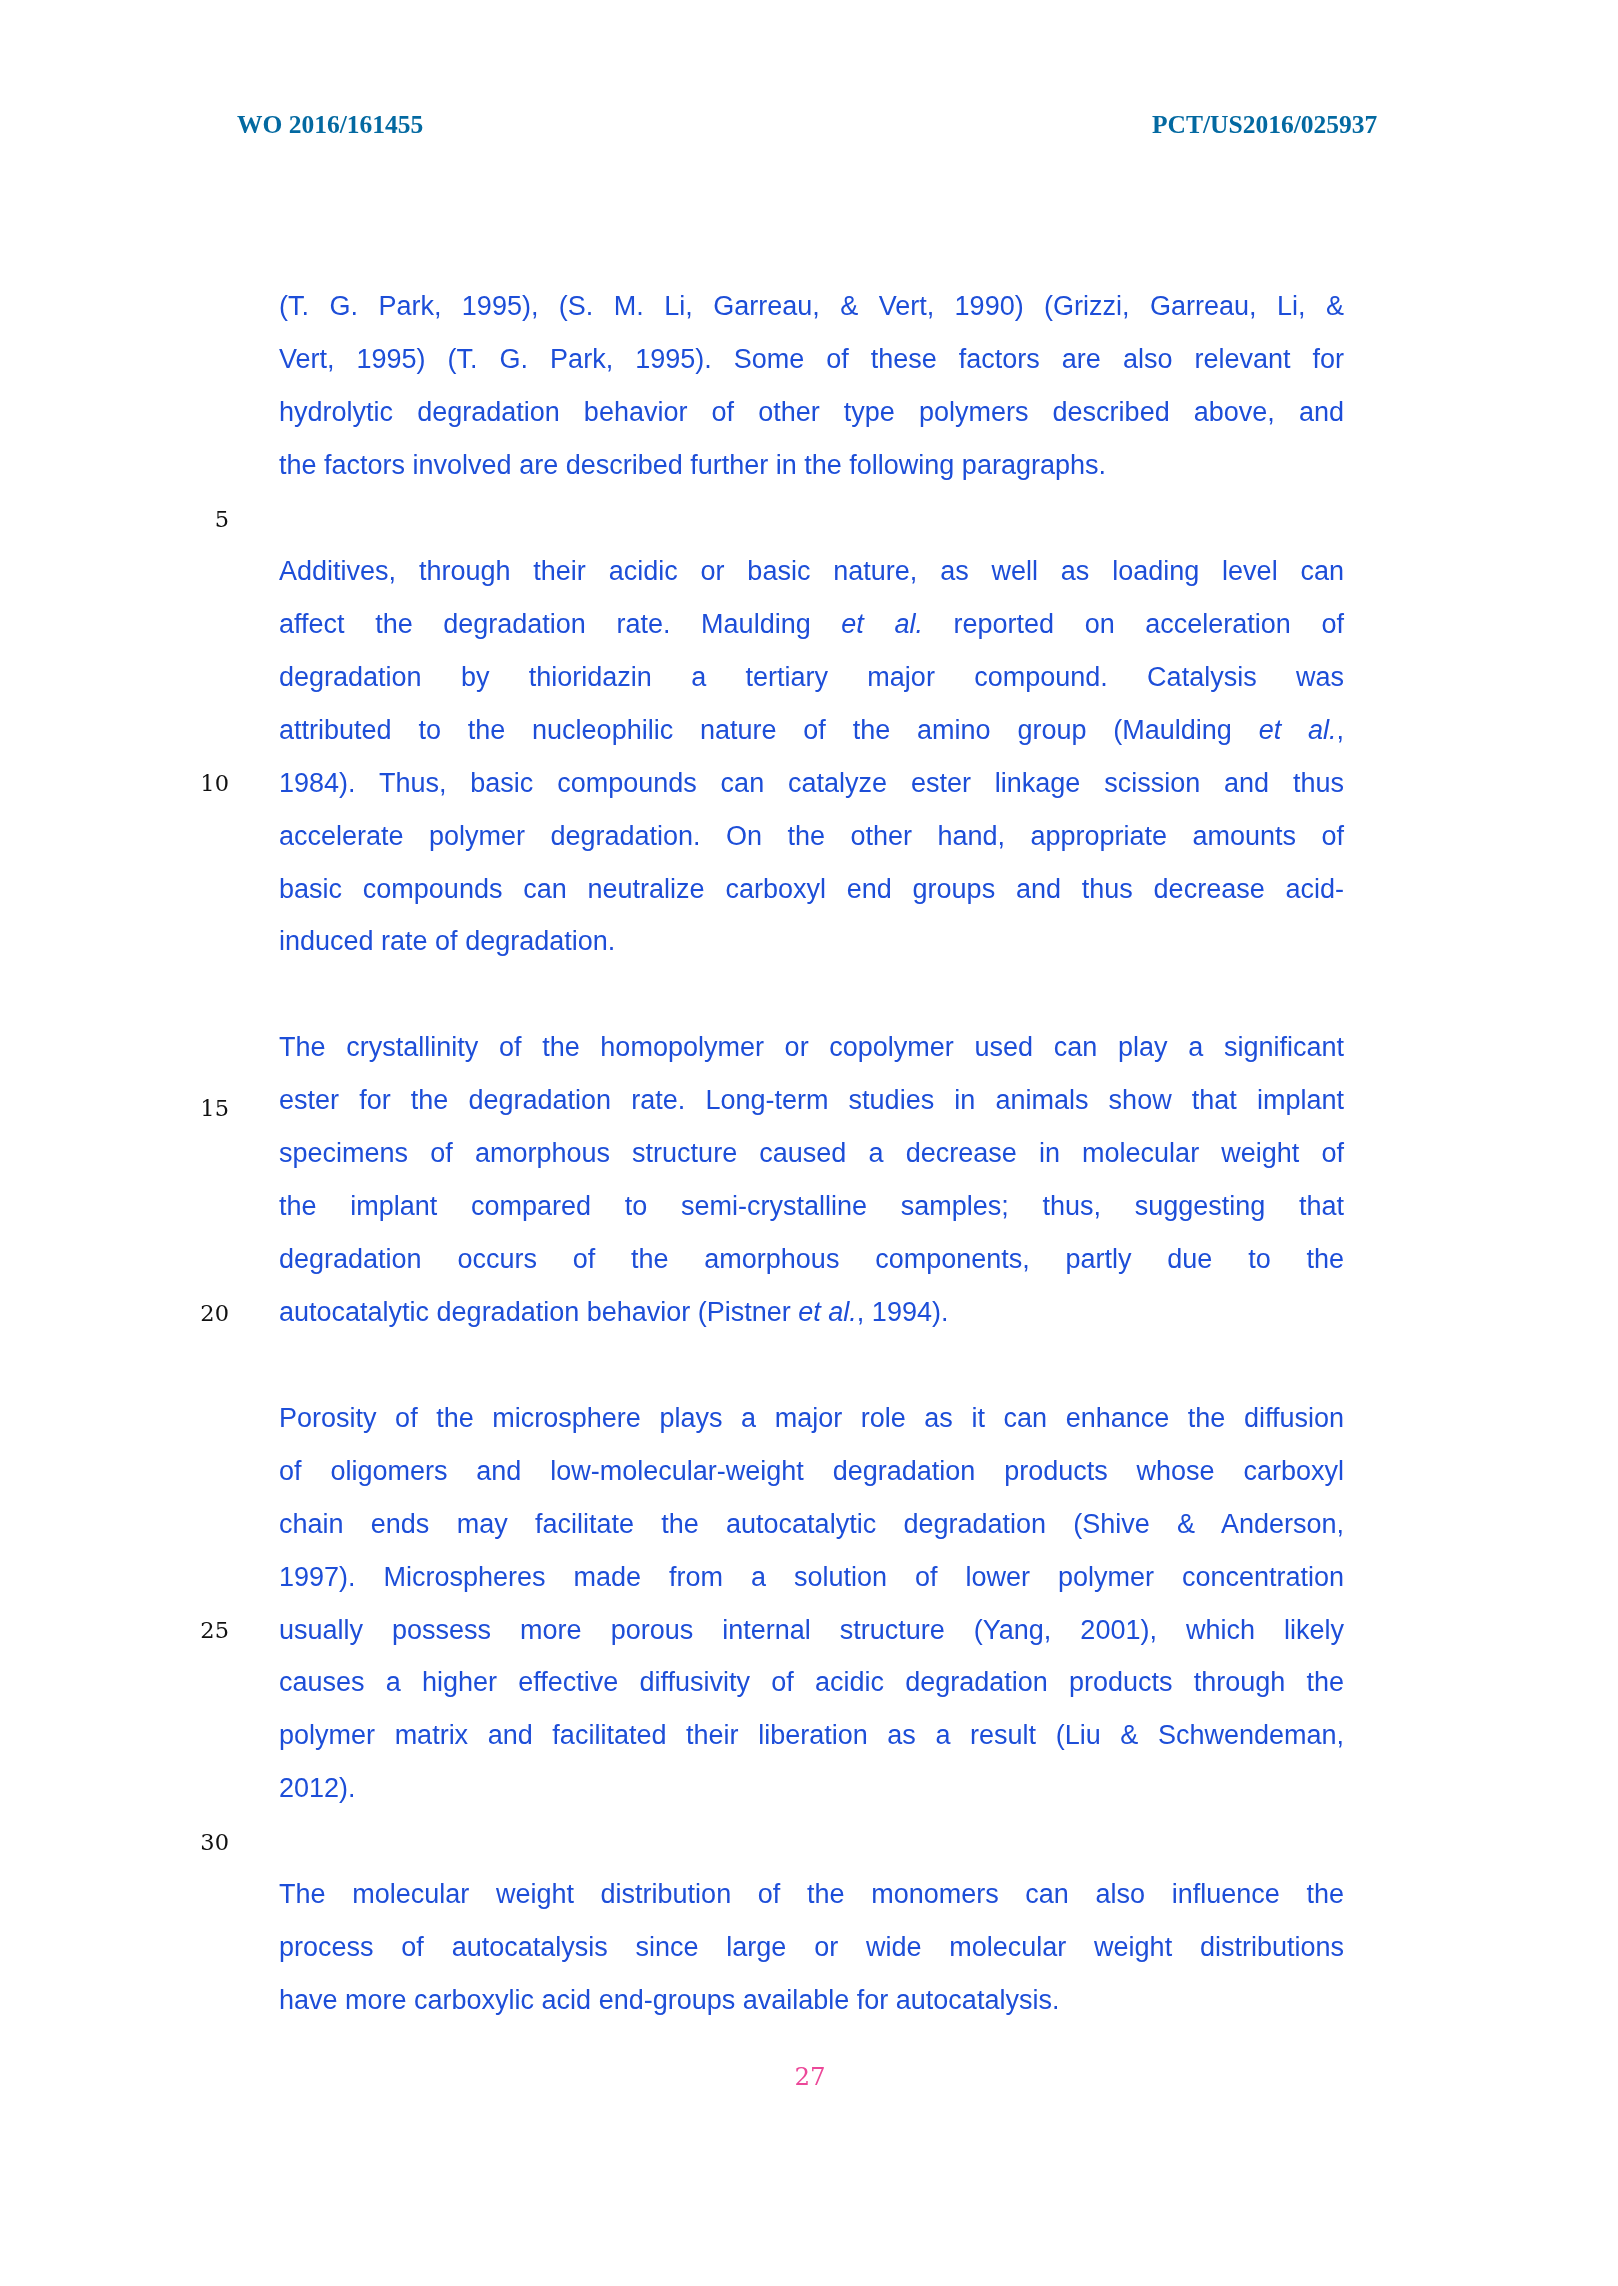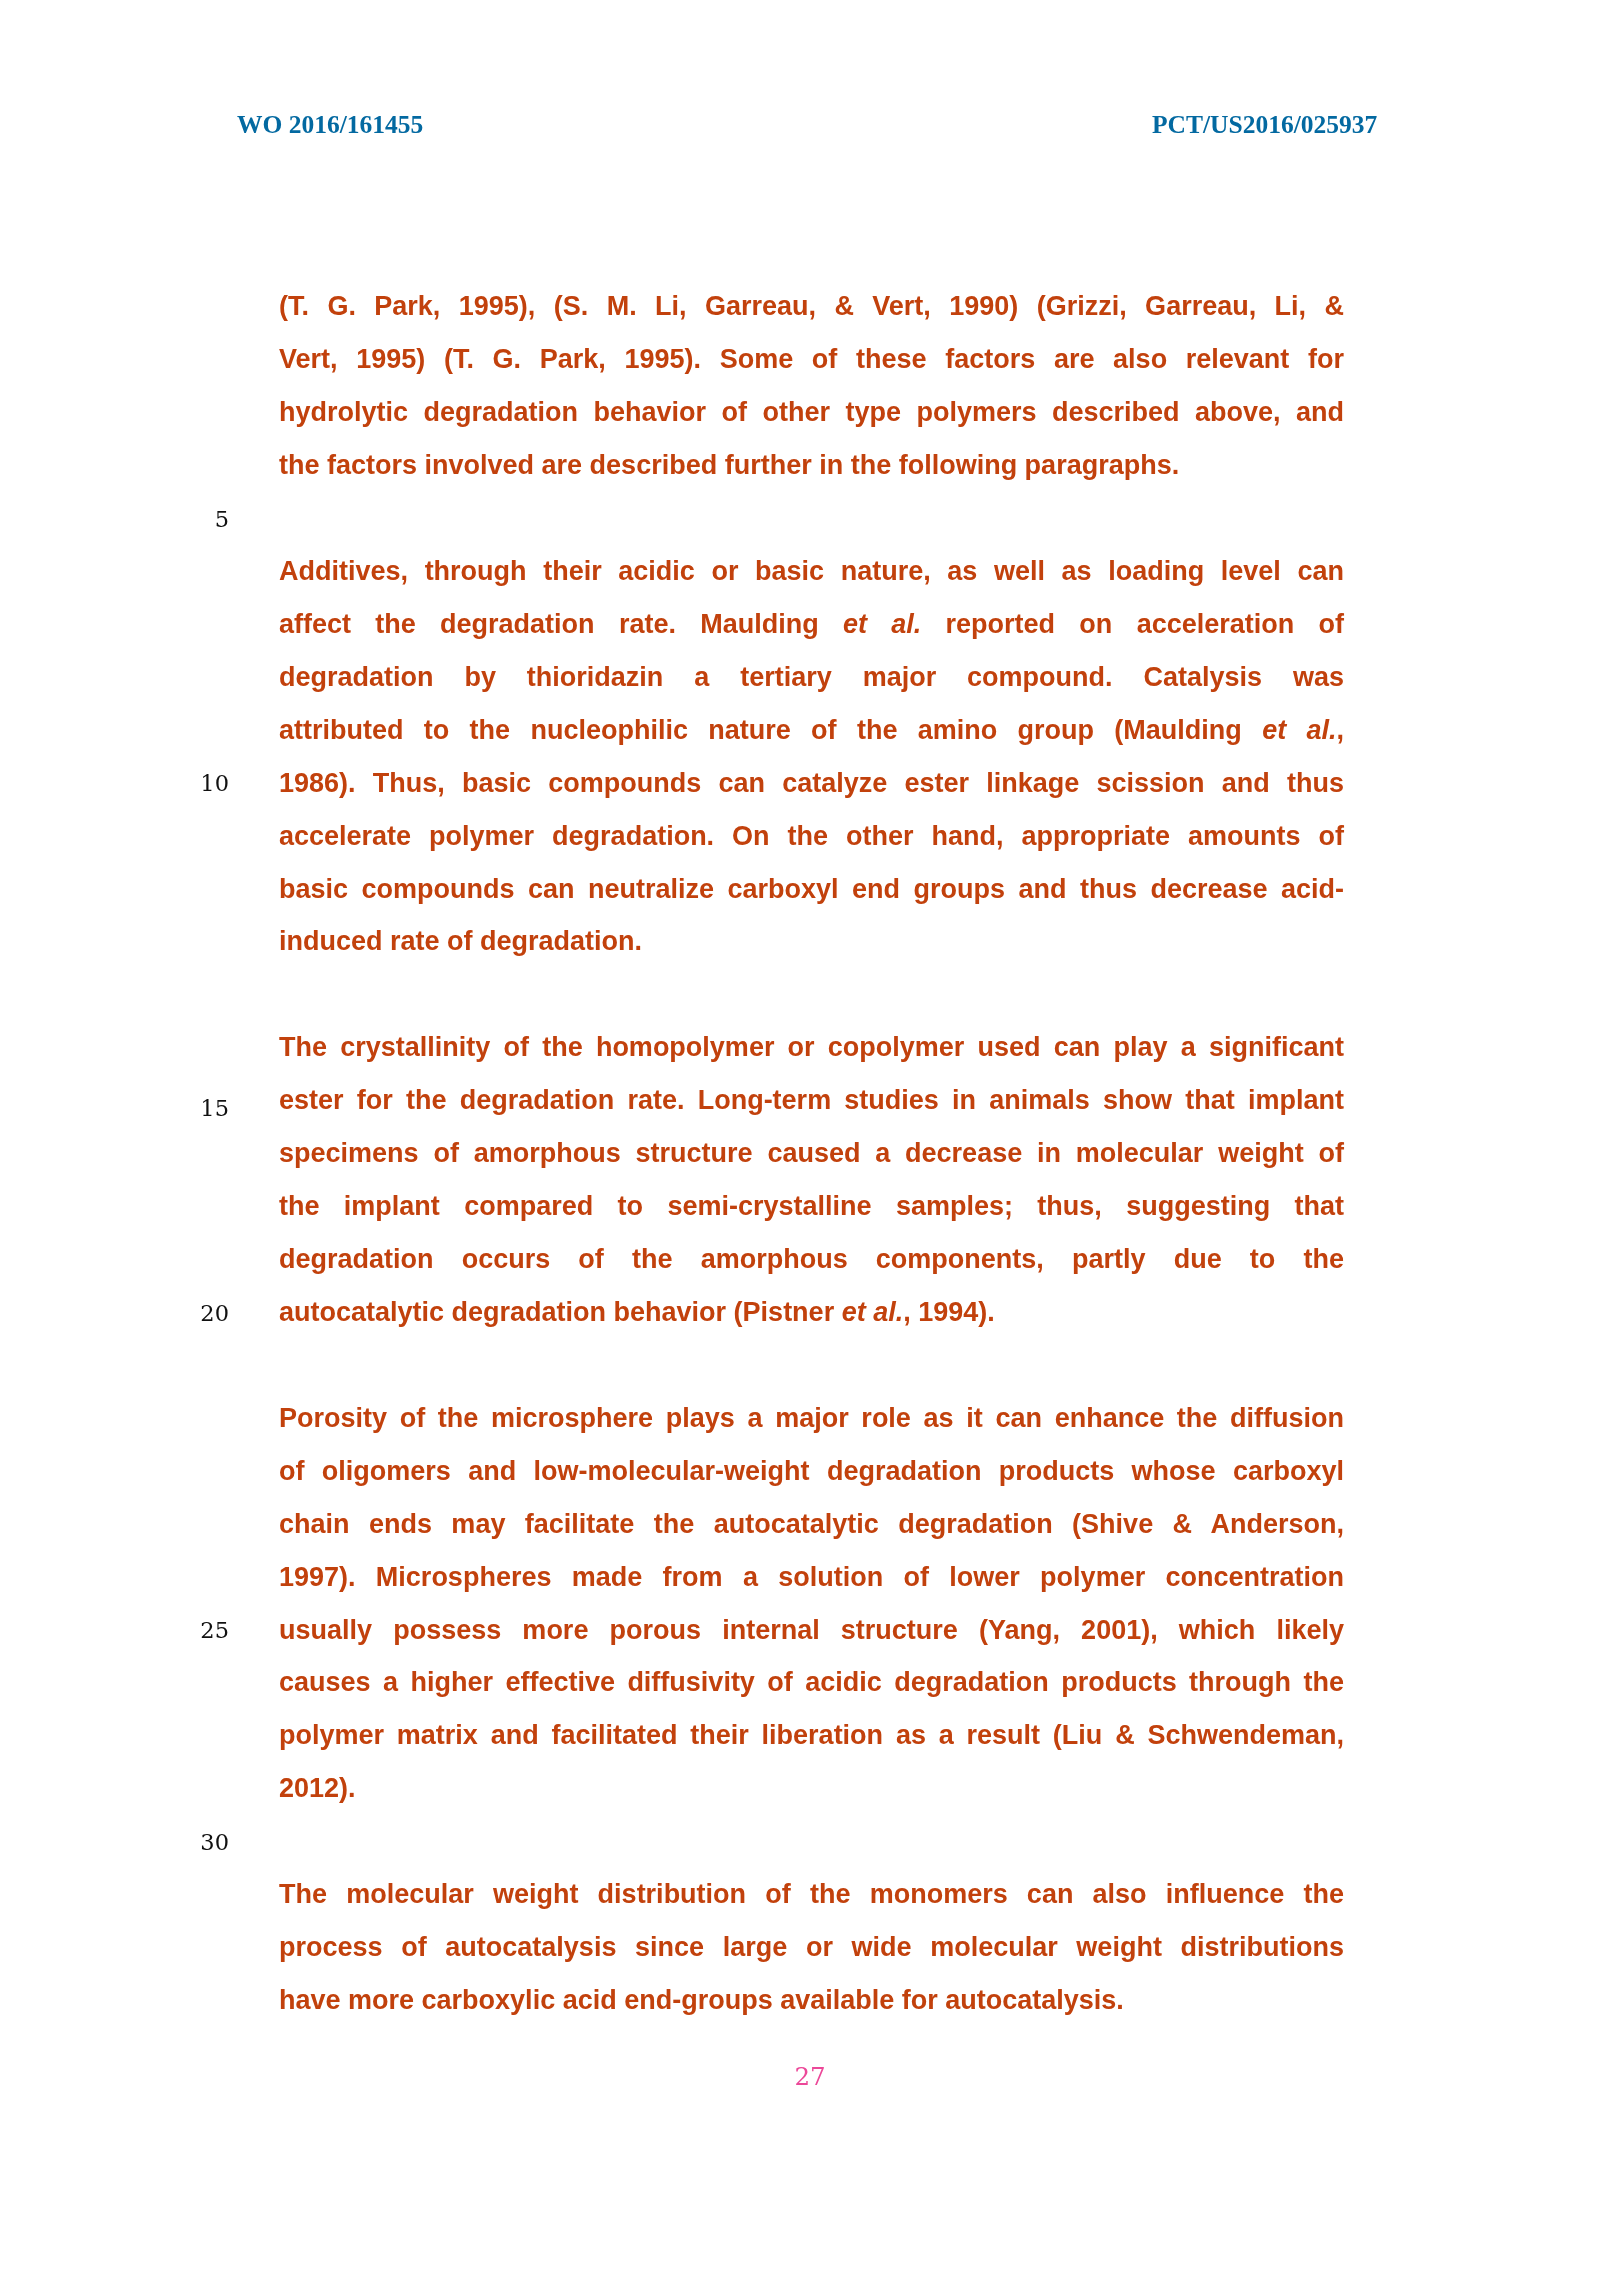--- a/index.html
+++ b/index.html
@@ -1,20 +1,20 @@
 <!DOCTYPE html>
 <html><head>
 <meta charset="utf-8">
 <style>
   html, body { margin: 0; padding: 0; background: #ffffff; }
   body { width: 1618px; height: 2287px; position: relative; overflow: hidden; color: #111111; }
   .hdr { position: absolute; top: 110px; font-family: "Liberation Serif", serif; font-weight: bold; font-size: 25.5px; line-height: 29px; color: #0369a1; }
   .hdr-left { left: 237px; }
   .hdr-right { left: 1152px; }
-  .body-text { position: absolute; left: 279px; width: 1065px; font-family: "Liberation Sans", sans-serif; font-size: 27px; color: #c2410c; font-weight: bold; }
+  .body-text { position: absolute; left: 279px; width: 1065px; font-family: "Liberation Sans", sans-serif; font-size: 27px; color: #1d4ed8; }
   .line { position: absolute; left: 0; width: 1065px; height: 53px; line-height: 53px; white-space: nowrap; }
   .line.j { text-align: justify; text-align-last: justify; white-space: normal; }
   .line i { font-style: italic; }
   .lnum { position: absolute; left: 186px; width: 43px; text-align: right; font-family: "DejaVu Serif", serif; font-size: 22.5px; line-height: 29px; color: #111; }
   .pagenum { position: absolute; left: 761px; width: 98px; text-align: center; top: 2062px; font-family: "DejaVu Serif", serif; font-size: 24.5px; line-height: 29px; color: #ec4899; }
 </style>
 </head>
 <body>
 
 <div class="hdr hdr-left">WO 2016/161455</div>
@@ -34,21 +34,21 @@
       <div class="line body-text j" style="left: 279px; top: 280px;">(T. G. Park, 1995), (S. M. Li, Garreau, &amp; Vert, 1990) (Grizzi, Garreau, Li, &amp;</div>
       <div class="line body-text j" style="left: 279px; top: 333px;">Vert, 1995) (T. G. Park, 1995). Some of these factors are also relevant for</div>
       <div class="line body-text j" style="left: 279px; top: 386px;">hydrolytic degradation behavior of other type polymers described above, and</div>
       <div class="line body-text" style="left: 279px; top: 439px;">the factors involved are described further in the following paragraphs.</div>
     </div>
     <div>
       <div class="line body-text j" style="left: 279px; top: 545px;">Additives, through their acidic or basic nature, as well as loading level can</div>
       <div class="line body-text j" style="left: 279px; top: 598px;">affect the degradation rate. Maulding <i>et al.</i> reported on acceleration of</div>
       <div class="line body-text j" style="left: 279px; top: 651px;">degradation by thioridazin a tertiary major compound. Catalysis was</div>
       <div class="line body-text j" style="left: 279px; top: 704px;">attributed to the nucleophilic nature of the amino group (Maulding <i>et al.</i>,</div>
-      <div class="line body-text j" style="left: 279px; top: 757px;">1986). Thus, basic compounds can catalyze ester linkage scission and thus</div>
+      <div class="line body-text j" style="left: 279px; top: 757px;">1984). Thus, basic compounds can catalyze ester linkage scission and thus</div>
       <div class="line body-text j" style="left: 279px; top: 810px;">accelerate polymer degradation.  On the other hand, appropriate amounts of</div>
       <div class="line body-text j" style="left: 279px; top: 863px;">basic compounds can neutralize carboxyl end groups and thus decrease acid-</div>
       <div class="line body-text" style="left: 279px; top: 915px;">induced rate of degradation.</div>
     </div>
     <div>
       <div class="line body-text j" style="left: 279px; top: 1021px;">The crystallinity of the homopolymer or copolymer used can play a significant</div>
       <div class="line body-text j" style="left: 279px; top: 1074px;">ester for the degradation rate. Long-term studies in animals show that implant</div>
       <div class="line body-text j" style="left: 279px; top: 1127px;">specimens of amorphous structure caused a decrease in molecular weight of</div>
       <div class="line body-text j" style="left: 279px; top: 1180px;">the implant compared to semi-crystalline samples; thus, suggesting that</div>
       <div class="line body-text j" style="left: 279px; top: 1233px;">degradation occurs of the amorphous components, partly due to the</div>

